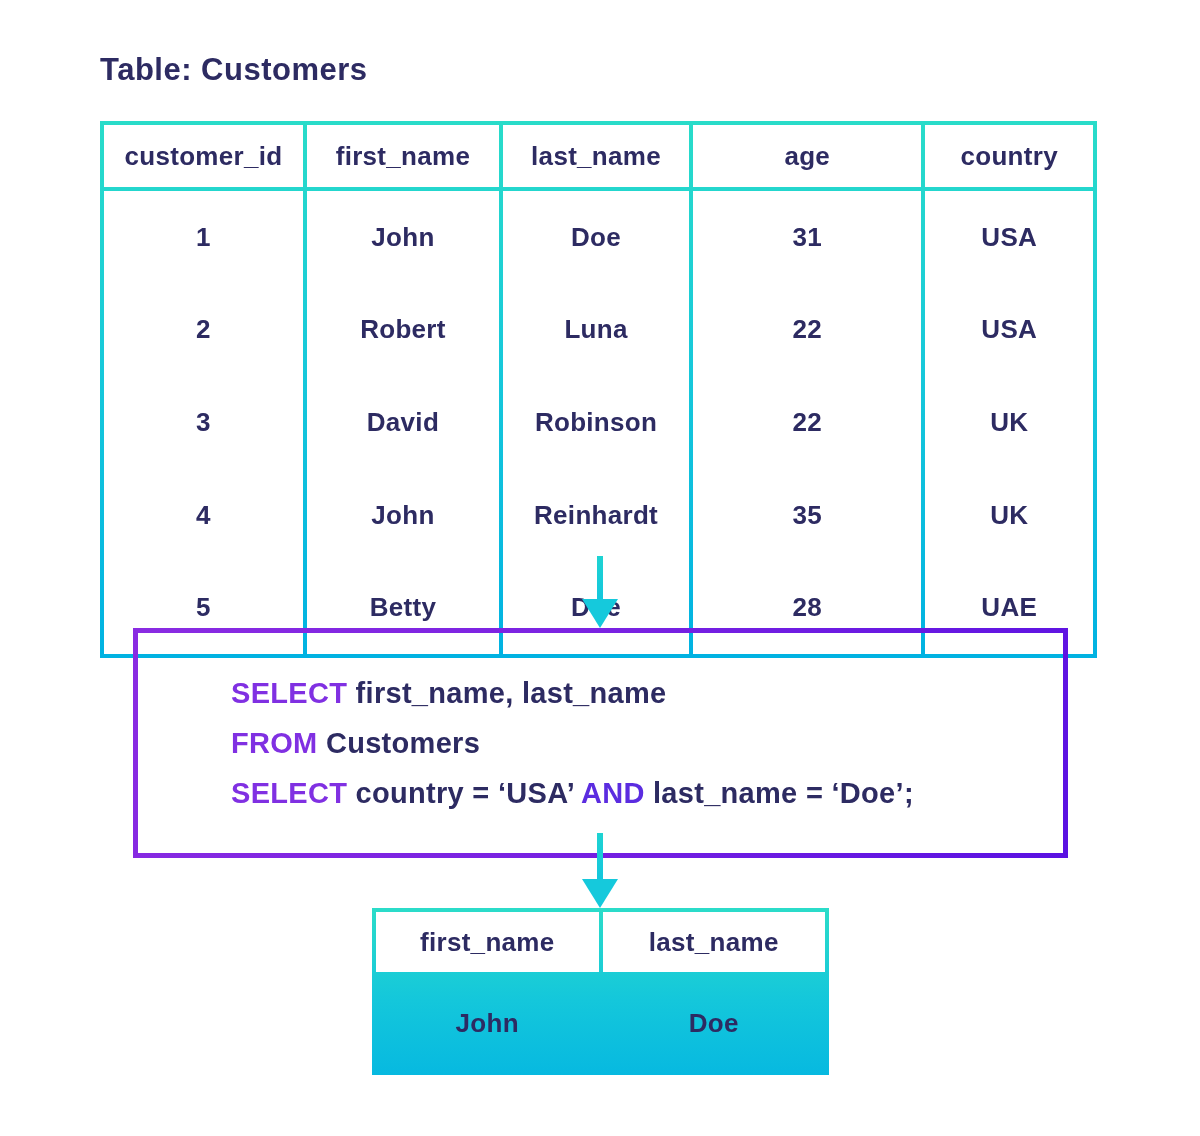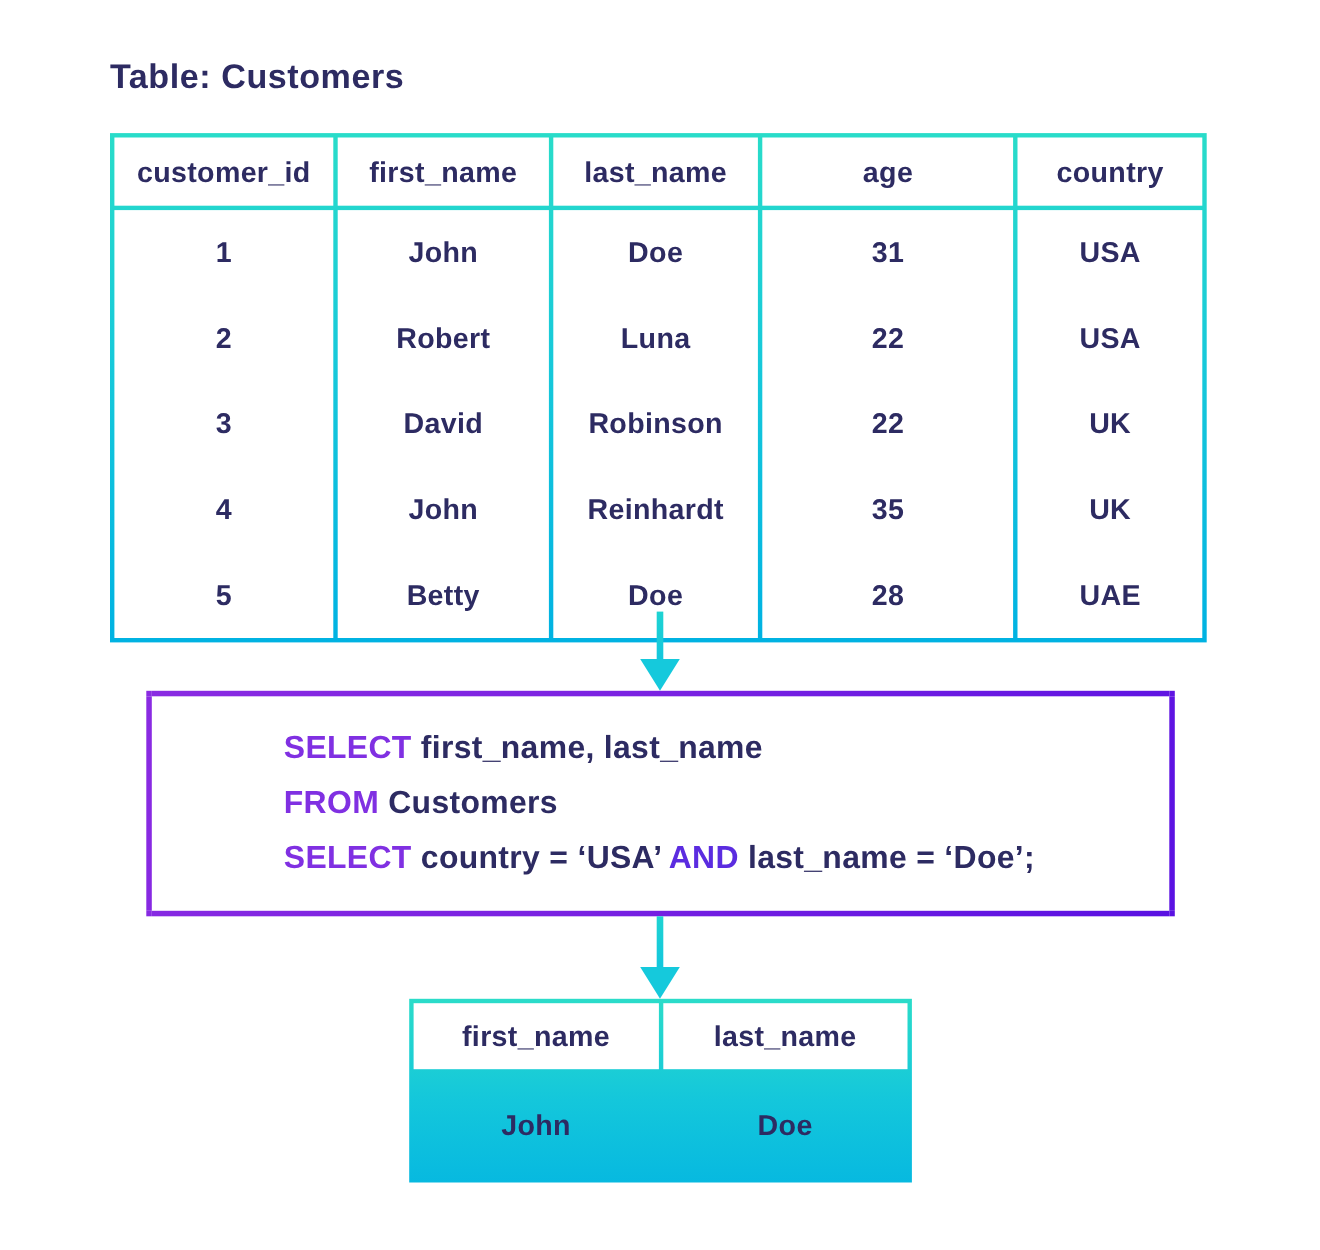--- a/index.html
+++ b/index.html
@@ -29,21 +29,21 @@
     letter-spacing: 0.5px;
     color: #2d2b62;
   }
 
   
   .customers-table {
     position: absolute;
     left: 100px;
     top: 121px;
     width: 997px;
-    height: 463px;
+    height: 537px;
     background: linear-gradient(180deg, #29dcc9 0%, #17c9da 45%, #00b2e2 100%);
     display: grid;
     grid-template-columns: 203fr 196fr 190fr 233fr 171fr;
     grid-template-rows: 62px 1fr;
     gap: 4px;
     padding: 4px;
   }
   .th {
     background: #ffffff;
     display: flex;
@@ -96,27 +96,27 @@
   .arrow-2 { left: 582px; top: 833px; width: 36px; height: 75px; }
   .arrow-2 .stem { height: 49px; }
   .arrow-2 .head { top: 46px; }
 
   
   .sql-box {
     position: absolute;
     left: 133px;
     top: 628px;
     width: 935px;
-    height: 205px;
+    height: 230px;
     border: 5px solid;
     border-image: linear-gradient(115deg, #8a2be2 0%, #7a22e2 45%, #5a11e2 100%) 1;
     display: flex;
     flex-direction: column;
     justify-content: center;
-    padding-left: 120px;
+    padding-left: 93px;
     row-gap: 17px;
   }
   .sql-line {
     font-size: 29px;
     font-weight: 700;
     letter-spacing: 0.3px;
     color: #2d2b62;
     white-space: nowrap;
   }
   .kw { color: #8030e2; font-weight: 800; }

